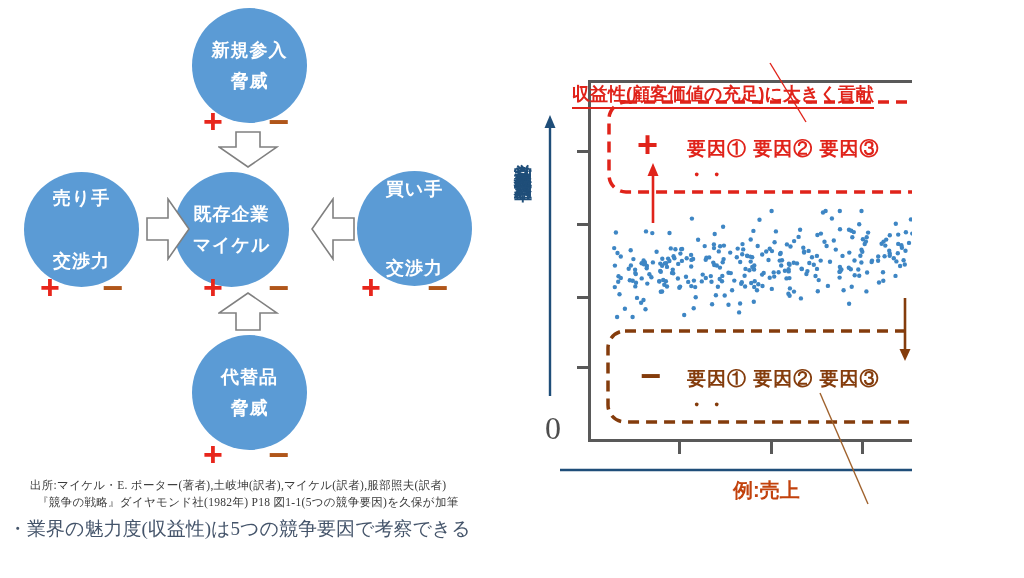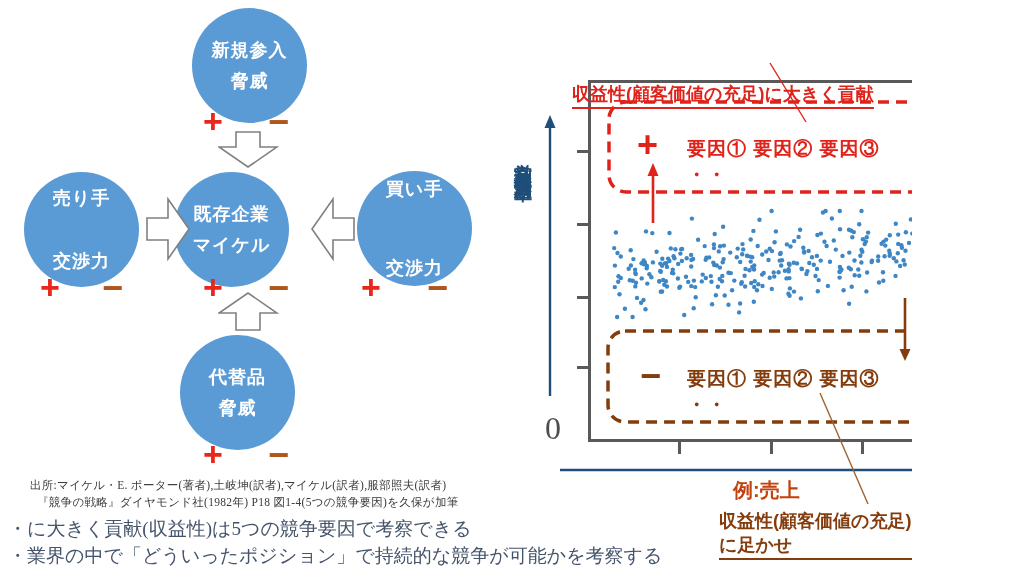--- a/index.html
+++ b/index.html
@@ -55,21 +55,21 @@
     <div>交渉力</div>
   </div>
   <div class="circle" style="left:174px;top:172px;">
     <div>既存企業</div>
     <div>マイケル</div>
   </div>
   <div class="circle" style="left:357px;top:171px;gap:48px;">
     <div>買い手</div>
     <div>交渉力</div>
   </div>
-  <div class="circle" style="left:180px;top:335px;">
+  <div class="circle" style="left:192px;top:335px;">
     <div>代替品</div>
     <div>脅威</div>
   </div>
 
   <svg class="abs" style="left:218px;top:131px;" width="61" height="37">
     <polygon points="18,1 42,1 42,16 59,16 30,36 1,16 18,16" fill="#ffffff" stroke="#808080" stroke-width="1.6"></polygon>
   </svg>
   <svg class="abs" style="left:218px;top:292px;" width="61" height="39">
     <polygon points="18,38 18,21 1,21 30,1 59,21 42,21 42,38" fill="#ffffff" stroke="#808080" stroke-width="1.6"></polygon>
   </svg>
@@ -86,25 +86,24 @@
   <span class="minus" style="left:102px;top:270px;">−</span>
   <span class="plus" style="left:203px;top:270px;">+</span>
   <span class="minus" style="left:268px;top:270px;">−</span>
   <span class="plus" style="left:361px;top:270px;">+</span>
   <span class="minus" style="left:427px;top:270px;">−</span>
   <span class="plus" style="left:203px;top:437px;">+</span>
   <span class="minus" style="left:268px;top:437px;">−</span>
 
   <div class="source">
     <div>出所:マイケル・E. ポーター(著者),土岐坤(訳者),マイケル(訳者),服部照夫(訳者)</div>
-    <div class="l2">『競争の戦略』ダイヤモンド社(1982年) P18 図1-4(5つの競争要因)を久保が加筆</div>
+    <div class="l2">『競争の戦略』ダイヤモンド社(1982年) P18 図1-1(5つの競争要因)を久保が加筆</div>
   </div>
   <div class="bullets">
-    <div>・に大きく貢献(収益性)は5つの競争要因で考察できる</div>
-    <div>・業界の中で「どういったポジション」で持続的な競争が可能かを考察する</div>
+    <div>・業界の魅力度(収益性)は5つの競争要因で考察できる</div>
   </div>
 
   <div class="plot-frame"></div>
   <div class="ytick" style="left:577px;top:150px;"></div>
   <div class="ytick" style="left:577px;top:223px;"></div>
   <div class="ytick" style="left:577px;top:296px;"></div>
   <div class="ytick" style="left:577px;top:366px;"></div>
   <div class="xtick" style="left:678px;top:441px;"></div>
   <div class="xtick" style="left:770px;top:441px;"></div>
   <div class="xtick" style="left:861px;top:441px;"></div>
@@ -459,21 +458,20 @@
         <circle cx="860.4" cy="255.8" r="2.2" fill="#3e86c4"></circle>
         <circle cx="659.3" cy="281.1" r="2.2" fill="#3e86c4"></circle>
         <circle cx="826.6" cy="246.0" r="2.2" fill="#3e86c4"></circle>
         <circle cx="673.2" cy="273.3" r="2.2" fill="#3e86c4"></circle>
         <circle cx="719.9" cy="267.6" r="2.2" fill="#3e86c4"></circle>
         <circle cx="893.8" cy="258.2" r="2.2" fill="#3e86c4"></circle>
       </g>
   </svg>
 
   <div class="red-title">収益性(顧客価値の充足)に大きく貢献</div>
-  <div class="brown-title">収益性(顧客価値の充足)に足かせ</div>
   <div class="vlabel ylab">営業利益率・投資利益率</div>
   <div class="vlabel blab">業界の平均収益率</div>
   <div class="xlab">例:売上</div>
   <div class="zero">0</div>
   <span class="boxsign-plus">+</span>
   <span class="boxsign-minus">−</span>
   <div class="factors-red">要因① 要因② 要因③ ・・</div>
   <div class="factors-brown">要因① 要因② 要因③ ・・</div>
 
 </div>

